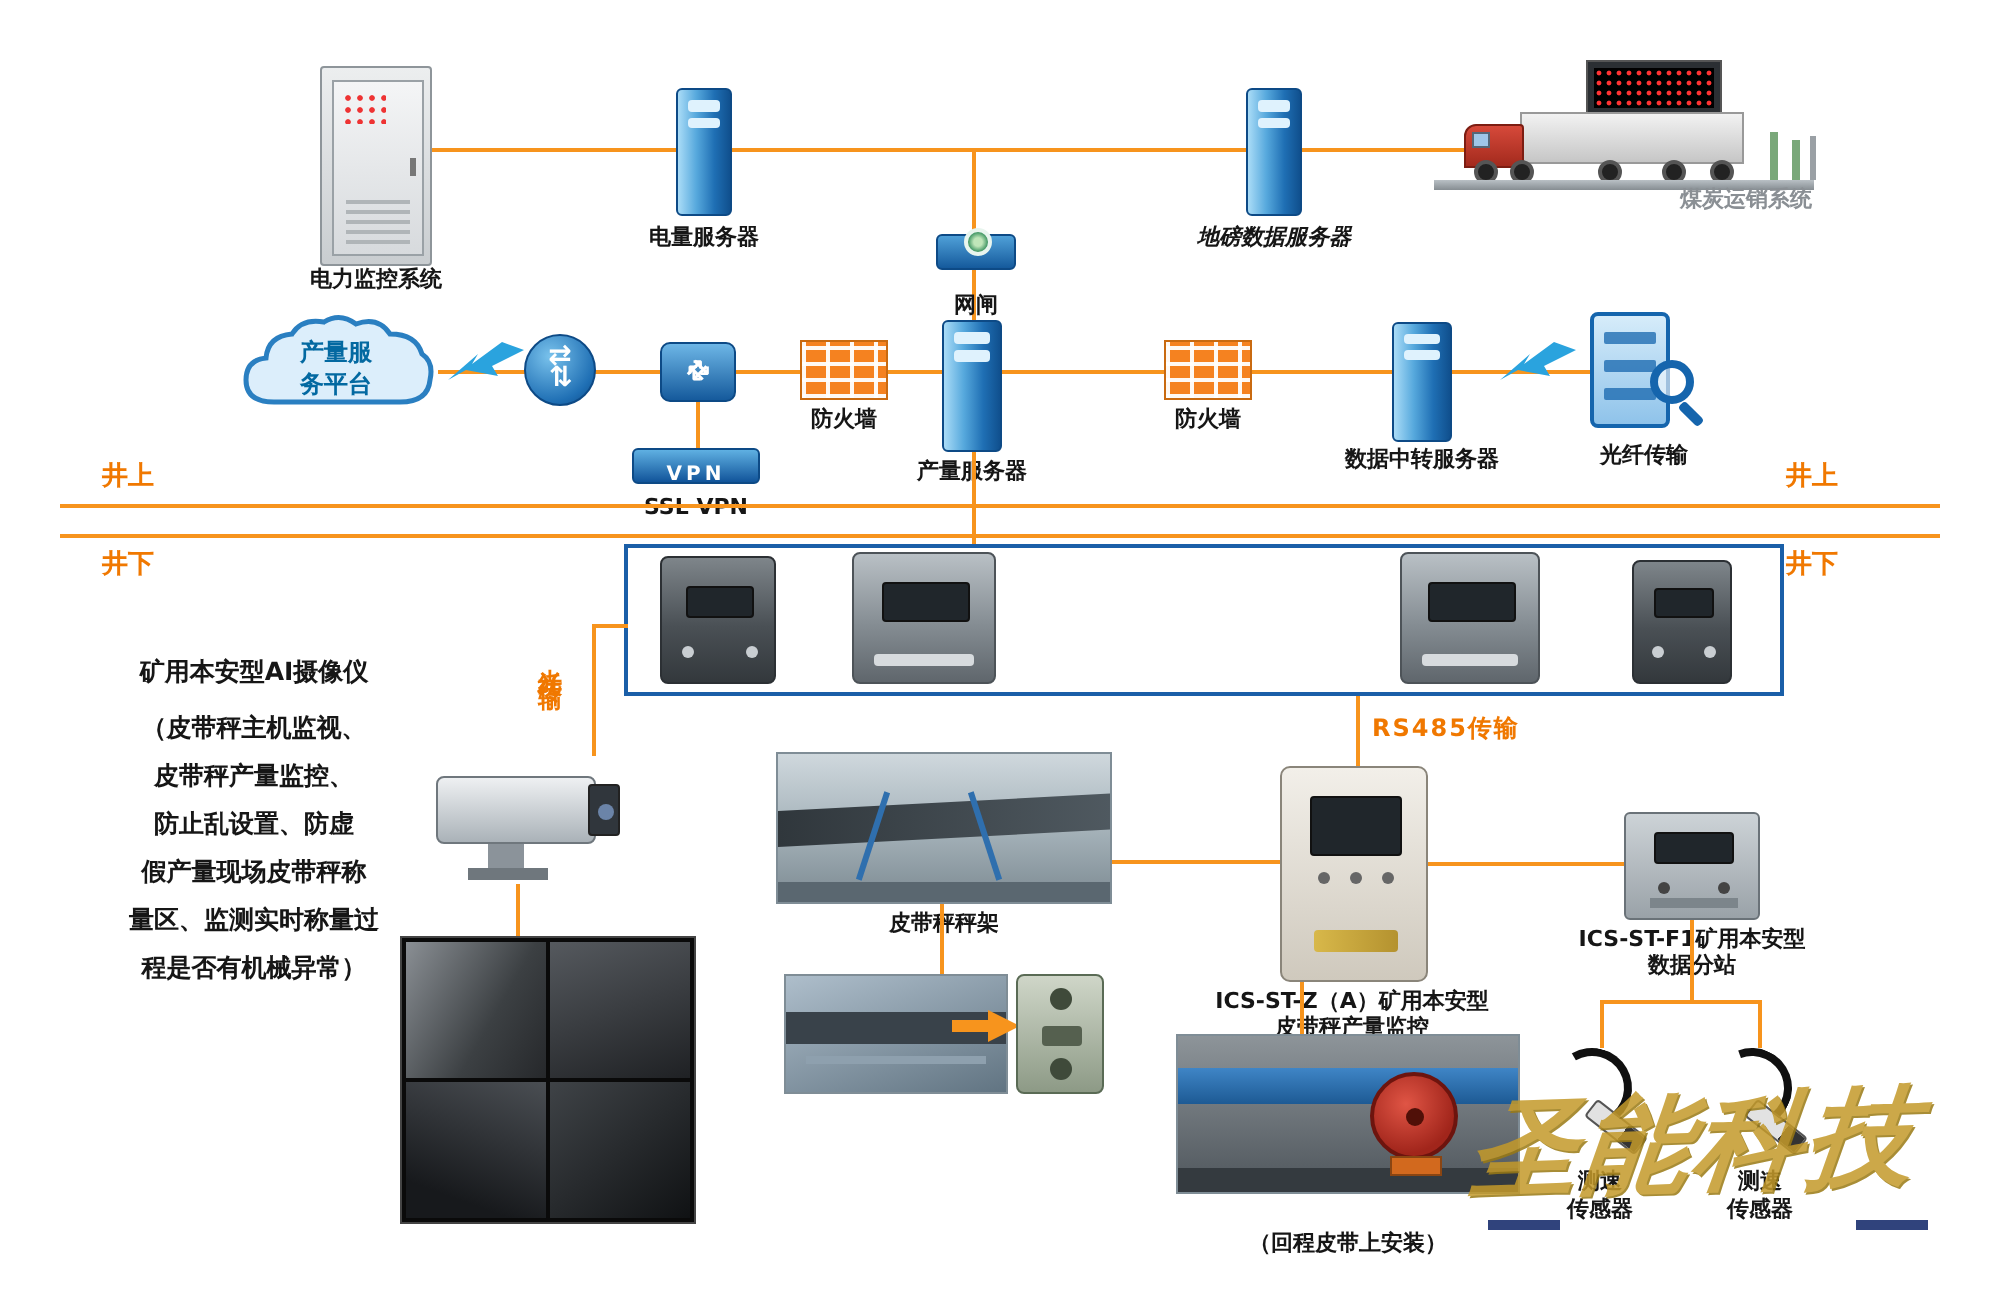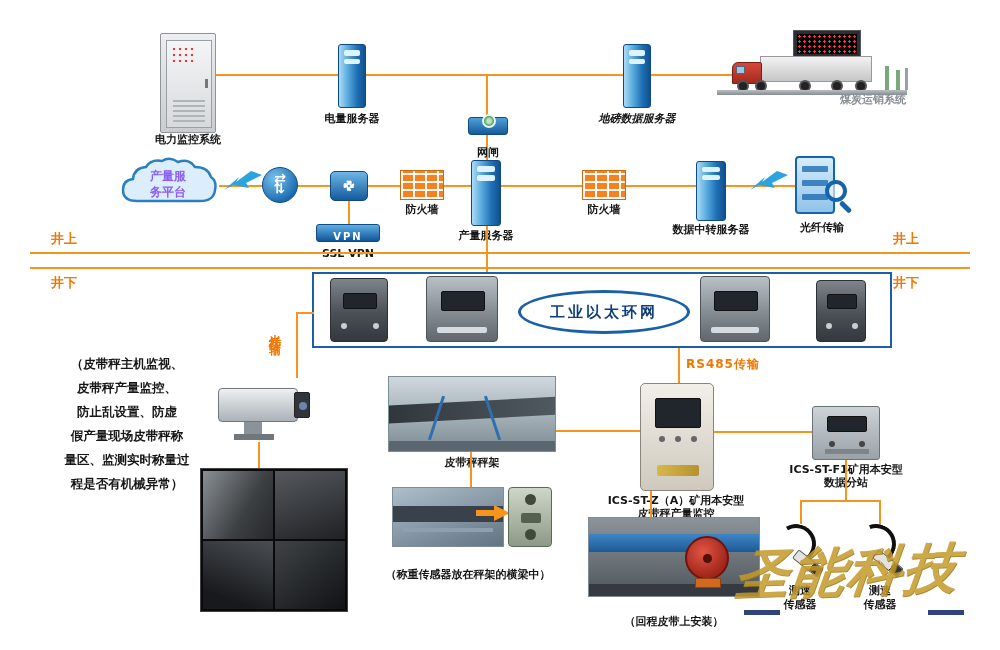--- a/index.html
+++ b/index.html
@@ -96,21 +96,21 @@
     <div class="abs" style="left:190px;top:42px;width:3px;height:22px;background:#9aa0a5;"></div>
   </div>
   <div class="lbl" style="left:823px;top:93px;width:100px;color:#8a8f94;">煤炭运销系统</div>
 
   <div class="hline" style="left:219px;top:185px;width:581px;"></div>
 
   <div class="abs" style="left:115px;top:155px;width:104px;height:58px;">
     <svg width="104" height="58" viewBox="0 0 104 58">
       <path d="M22 46 Q8 46 8 35 Q8 25 18 24 Q19 13 31 12 Q36 4 47 6 Q55 1 63 7 Q74 3 80 12 Q93 12 96 22 Q102 26 100 35 Q99 46 85 46 Z" fill="#dceefb" stroke="#2a7fc1" stroke-width="2.5"></path>
     </svg>
-    <div class="lbl" style="left:30px;top:14px;width:46px;font-size:12px;color:#8b5cf6;">产量服务平台</div>
+    <div class="lbl" style="left:30px;top:14px;width:46px;font-size:12px;color:#0369a1;">产量服务平台</div>
   </div>
 
   <div class="abs" style="left:224px;top:170px;width:38px;height:26px;">
     <svg width="38" height="26" viewBox="0 0 38 26">
         <polygon points="0,20 15,7 12,12 27,1 38,5 22,13 25,18 9,15" fill="#2aa3de"></polygon>
       </svg>
   </div>
 
   <div class="abs" style="left:262px;top:167px;width:36px;height:36px;border-radius:50%;background:radial-gradient(circle at 35% 30%,#79c2ec,#1f6fb4 70%,#0d4a86);border:1px solid #0d4a86;">
     <span style="position:absolute;left:0;right:0;top:2px;text-align:center;color:#fff;font-size:14px;font-weight:bold;">⇄</span>
@@ -174,23 +174,20 @@
   <div class="abs" style="left:312px;top:272px;width:580px;height:76px;border:2px solid #1a5fa8;background:#fff;"></div>
   <div class="device-dark" style="left:330px;top:278px;width:58px;height:64px;">
     <div class="screen" style="left:12px;top:14px;width:34px;height:16px;"></div>
     <div class="dot" style="left:10px;top:44px;width:6px;height:6px;background:#c9ced2;"></div>
     <div class="dot" style="left:42px;top:44px;width:6px;height:6px;background:#c9ced2;"></div>
   </div>
   <div class="device-light" style="left:426px;top:276px;width:72px;height:66px;">
     <div class="screen" style="left:14px;top:14px;width:44px;height:20px;"></div>
     <div class="abs" style="left:10px;bottom:8px;right:10px;height:6px;background:#d7dbde;border-radius:2px;"></div>
   </div>
-  <div class="ellipse" style="left:518px;top:290px;width:172px;height:44px;">
-    <span>工业以太环网</span>
-  </div>
   <div class="device-light" style="left:700px;top:276px;width:70px;height:66px;">
     <div class="screen" style="left:13px;top:14px;width:44px;height:20px;"></div>
     <div class="abs" style="left:10px;bottom:8px;right:10px;height:6px;background:#d7dbde;border-radius:2px;"></div>
   </div>
   <div class="device-dark" style="left:816px;top:280px;width:50px;height:62px;">
     <div class="screen" style="left:10px;top:13px;width:30px;height:15px;"></div>
     <div class="dot" style="left:9px;top:42px;width:6px;height:6px;background:#c9ced2;"></div>
     <div class="dot" style="left:35px;top:42px;width:6px;height:6px;background:#c9ced2;"></div>
   </div>
 
@@ -208,20 +205,21 @@
   </div>
   <div class="vline" style="left:258px;top:442px;height:26px;"></div>
 
   <div class="cctv" style="left:200px;top:468px;width:148px;height:144px;">
     <div class="p1"></div>
     <div class="p2"></div>
     <div class="p3"></div>
     <div class="p4"></div>
   </div>
 
+  <div class="lbl" style="left:44px;top:328px;width:166px;font-size:12.5px;">矿用本安型AI摄像仪</div>
   <div class="lbl pre" style="left:40px;top:352px;width:174px;font-size:12.5px;line-height:24px;">（皮带秤主机监视、
 皮带秤产量监控、
 防止乱设置、防虚
 假产量现场皮带秤称
 量区、监测实时称量过
 程是否有机械异常）</div>
 
   <div class="photo" style="left:388px;top:376px;width:168px;height:76px;background:linear-gradient(180deg,#cfd8dd 0%,#aab7be 45%,#7c8a92 100%);">
     <div class="abs" style="left:-4px;top:24px;width:180px;height:18px;background:linear-gradient(90deg,#2f363b,#515b62);transform:skewY(-3deg);"></div>
     <div class="abs" style="left:46px;top:18px;width:3px;height:46px;background:#2f6fae;transform:rotate(18deg);"></div>
@@ -238,21 +236,20 @@
   </div>
   <div class="abs" style="left:476px;top:505px;width:34px;height:16px;">
     <div class="abs" style="left:0;top:5px;width:18px;height:6px;background:var(--orange);"></div>
     <div class="abs" style="left:18px;top:0;width:0;height:0;border-top:8px solid transparent;border-bottom:8px solid transparent;border-left:16px solid var(--orange);"></div>
   </div>
   <div class="abs" style="left:508px;top:487px;width:44px;height:60px;background:linear-gradient(180deg,#cfd6c8,#8d9a86);border:1px solid #5a6b55;border-radius:4px;">
     <div class="dot" style="left:16px;top:6px;width:11px;height:11px;background:#3f4a3a;"></div>
     <div class="dot" style="left:16px;bottom:6px;width:11px;height:11px;background:#3f4a3a;"></div>
     <div class="abs" style="left:12px;top:25px;width:20px;height:10px;background:#55604f;border-radius:2px;"></div>
   </div>
-  <div class="lbl" style="left:358px;top:568px;width:220px;">（称重传感器放在秤架的横梁中）</div>
 
   <div class="lbl olbl" style="left:686px;top:357px;width:90px;text-align:left;font-size:12px;letter-spacing:1px;">RS485传输</div>
   <div class="vline" style="left:678px;top:348px;height:35px;"></div>
 
   <div class="abs" style="left:640px;top:383px;width:74px;height:108px;background:linear-gradient(180deg,#f2efe9,#cfc9bd);border:1px solid #8a857a;border-radius:5px;">
     <div class="screen" style="left:14px;top:14px;width:46px;height:30px;"></div>
     <div class="dot" style="left:18px;top:52px;width:6px;height:6px;background:#666;"></div>
     <div class="dot" style="left:34px;top:52px;width:6px;height:6px;background:#666;"></div>
     <div class="dot" style="left:50px;top:52px;width:6px;height:6px;background:#666;"></div>
     <div class="abs" style="left:16px;bottom:14px;width:42px;height:11px;background:linear-gradient(90deg,#d8b84a,#b4922f);border-radius:2px;"></div>

